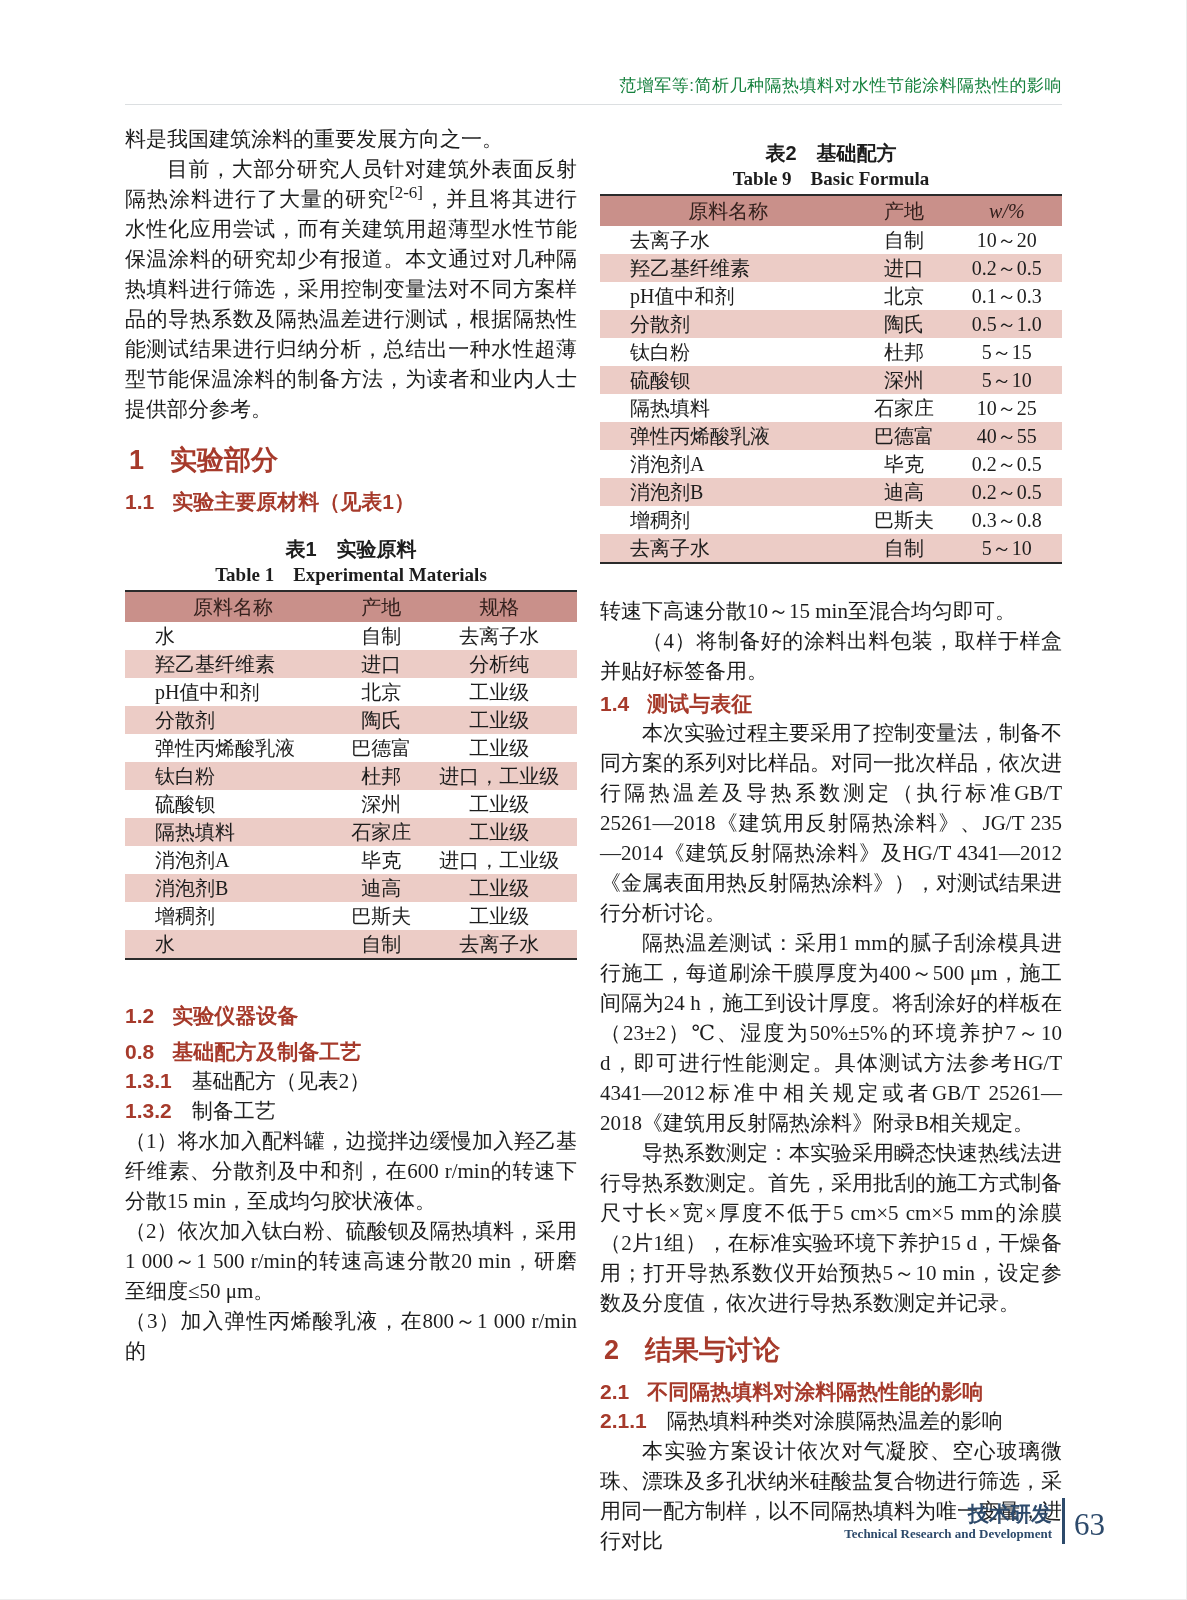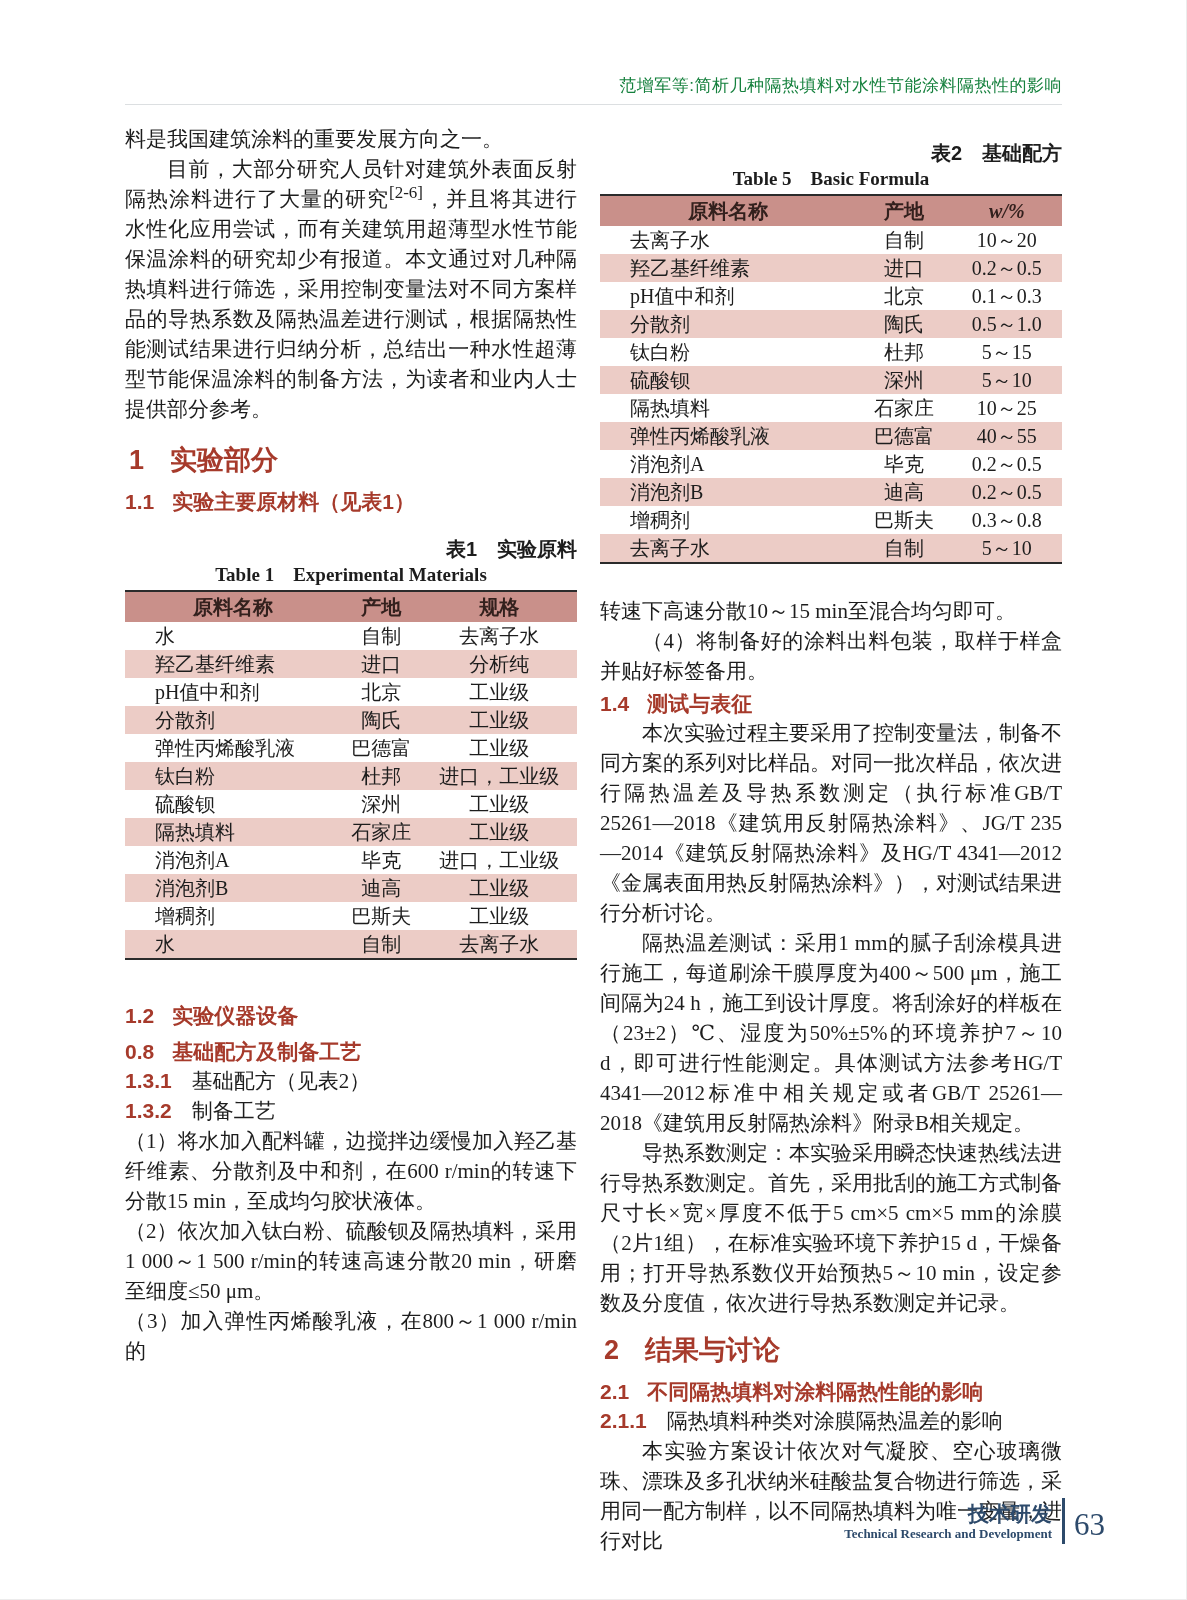--- a/index.html
+++ b/index.html
@@ -38,34 +38,34 @@
   .h-sub .num{ margin-right:18px; }
   .mt8{ margin-top:8px; }
   .mt42{ margin-top:42px; }
   .mt4{ margin-top:4px; }
   .mt14{ margin-top:14px; }
   .h-sub3{ font-size:21px; line-height:30px; margin:0; font-weight:normal; }
   .h-sub3 .num{ color:#a63a2b; font-family:"Liberation Sans","DejaVu Sans",sans-serif; font-weight:bold; margin-right:20px; }
   .h-sub3 .txt{ color:#1d1d1d; }
 
   .tbl-caption-cn{
-    text-align:right; font-family:"Liberation Sans","DejaVu Sans",sans-serif;
+    text-align:center; font-family:"Liberation Sans","DejaVu Sans",sans-serif;
     font-size:20px; font-weight:bold; line-height:26px; margin-top:20px;
   }
   .cap-right{ margin-top:16px; }
   .tbl-caption-en{
     text-align:center; font-family:"Liberation Serif","DejaVu Serif",serif;
     font-size:19px; font-weight:bold; line-height:25px; margin-bottom:3px;
   }
   table{
     width:100%; border-collapse:collapse; font-size:20px;
     border-top:2px solid #2b2b2b; border-bottom:2px solid #2b2b2b;
   }
   thead th{
-    background:#c9908a; color:#33201d; font-weight:bold;
+    background:#c9908a; color:#33201d; font-weight:normal;
     padding:4px 2px; line-height:22px; text-align:center;
   }
   tbody td{ padding:3px 2px; line-height:22px; }
   tbody tr:nth-child(even){ background:#ecccc6; }
   td.c1{ text-align:left; padding-left:30px; }
   td.c2,td.c3{ text-align:center; }
   .tbl2 th.h3i{ font-style:italic; font-family:"Liberation Serif","DejaVu Serif",serif; }
 
   .footer{ position:absolute; right:82px; bottom:56px; display:flex; align-items:center; color:#2d4a6b; }
   .footer-text{ text-align:right; margin-right:10px; }
@@ -183,21 +183,21 @@
     <div class="h-sub3"><span class="num">1.3.1</span><span class="txt">基础配方（见表2）</span></div>
     <div class="h-sub3"><span class="num">1.3.2</span><span class="txt">制备工艺</span></div>
 
     <p class="body">（1）将水加入配料罐，边搅拌边缓慢加入羟乙基纤维素、分散剂及中和剂，在600 r/min的转速下分散15 min，至成均匀胶状液体。</p>
     <p class="body">（2）依次加入钛白粉、硫酸钡及隔热填料，采用1 000～1 500 r/min的转速高速分散20 min，研磨至细度≤50 μm。</p>
     <p class="body">（3）加入弹性丙烯酸乳液，在800～1 000 r/min的</p>
   </div>
 
   <div class="col-right">
     <div class="tbl-caption-cn cap-right">表2　基础配方</div>
-    <div class="tbl-caption-en">Table 5　Basic Formula</div>
+    <div class="tbl-caption-en">Table 9　Basic Formula</div>
 
     <table class="tbl2">
       <thead>
         <tr>
           <th>原料名称</th>
           <th>产地</th>
           <th class="h3i">w/%</th>
         </tr>
       </thead>
       <tbody>

